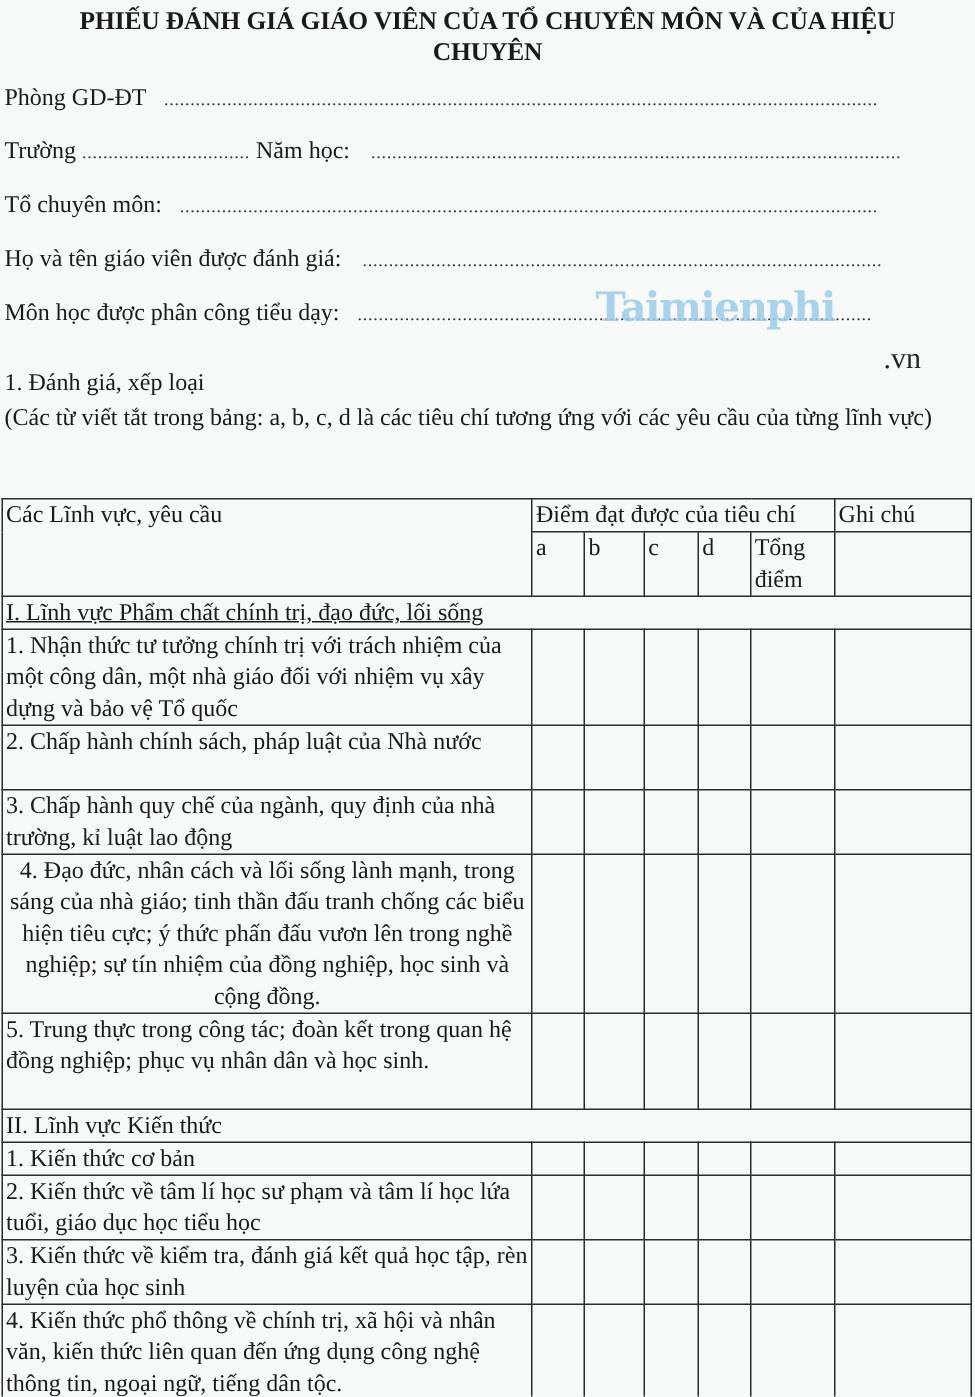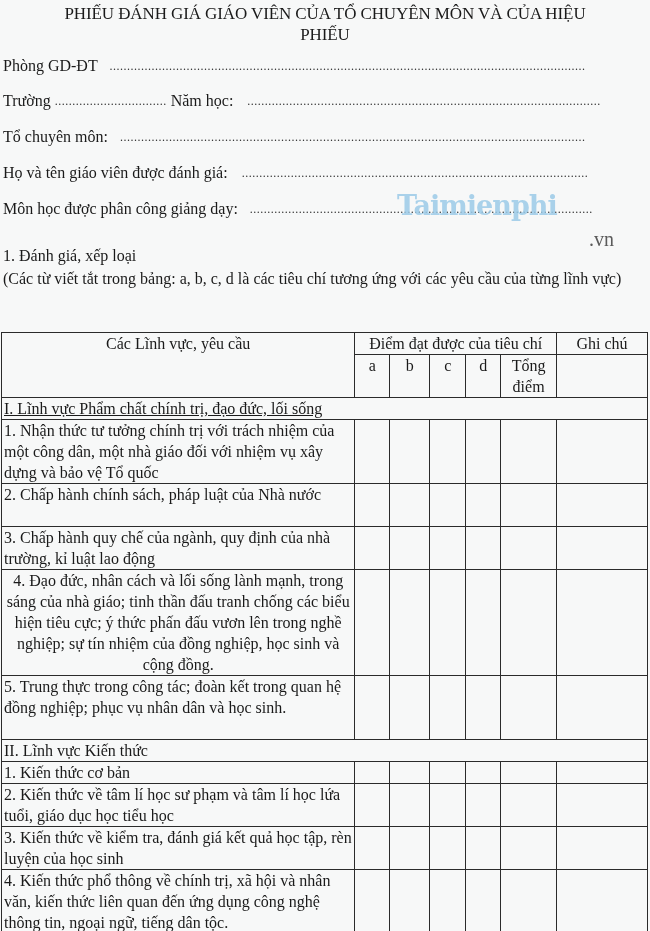--- a/index.html
+++ b/index.html
@@ -5,21 +5,21 @@
   html, body { margin: 0; padding: 0; }
   body {
     width: 650px; height: 931px; overflow: hidden;
     background: #f7f8f8;
     font-family: "Liberation Serif", "DejaVu Serif", serif;
     color: #1a1a1a;
     position: relative;
   }
   .title {
     position: absolute; left: 0; top: 3px; width: 650px;
-    text-align: center; font-weight: normal; font-size: 17px; line-height: 21px;
+    text-align: center; font-weight: bold; font-size: 17px; line-height: 21px;
     letter-spacing: -0.1px;
   }
   .field {
     position: absolute; left: 3px; font-size: 16px; line-height: 20px;
     white-space: nowrap;
   }
   .dots {
     display: inline-block; overflow: hidden; vertical-align: bottom;
     letter-spacing: 0.5px; font-size: 12px; color: #333;
   }
@@ -27,39 +27,39 @@
     position: absolute; left: 3px; width: 645px; font-size: 16px; line-height: 24px;
   }
   .watermark {
     position: absolute; left: 397px; top: 190px; pointer-events: none;
     color: #9ccbe8; opacity: 0.85;
   }
   .watermark .wm-main {
     font-family: "DejaVu Serif", serif; font-size: 27px; font-weight: bold; letter-spacing: -1px;
   }
   .watermark .wm-vn {
-    position: absolute; left: 192px; top: 38px; font-size: 20px; color: #404040;
+    position: absolute; left: 192px; top: 38px; font-size: 20px; color: #000000;
   }
   table.grid {
     position: absolute; left: 1px; top: 332px;
     border-collapse: collapse; width: 647px;
     font-size: 16px; line-height: 21px;
   }
   table.grid td {
     border: 1.5px solid #2b2b2b; padding: 0 2px; vertical-align: top;
   }
-  td.center { text-align: center; }
+  td.center { }
   td.section { padding-left: 1px; }
 </style>
 </head>
 <body>
 
 <div class="title">
   <div>PHIẾU ĐÁNH GIÁ GIÁO VIÊN CỦA TỔ CHUYÊN MÔN VÀ CỦA HIỆU</div>
-  <div>PHIẾU</div>
+  <div>CHUYÊN</div>
 </div>
 
 <div class="field" style="top:56px;">
   <span>Phòng GD-ĐT</span>
   <span class="dots" style="width:502px;margin-left:8px;">........................................................................................................................................</span>
 </div>
 
 <div class="field" style="top:91px;">
   <span>Trường</span>
   <span class="dots" style="width:112px;">..................................</span>
@@ -71,21 +71,21 @@
   <span>Tổ chuyên môn:</span>
   <span class="dots" style="width:490px;margin-left:8px;">.....................................................................................................................................</span>
 </div>
 
 <div class="field" style="top:163px;">
   <span>Họ và tên giáo viên được đánh giá:</span>
   <span class="dots" style="width:356px;margin-left:10px;">...................................................................................................</span>
 </div>
 
 <div class="field" style="top:199px;">
-  <span>Môn học được phân công giảng dạy:</span>
+  <span>Môn học được phân công tiểu dạy:</span>
   <span class="dots" style="width:352px;margin-left:8px;">..................................................................................................</span>
 </div>
 
 <div class="watermark">
   <span class="wm-main">Taimienphi</span>
   <span class="wm-vn">.vn</span>
 </div>
 
 <div class="para" style="top:244px;">1. Đánh giá, xếp loại</div>
 <div class="para" style="top:267px;">(Các từ viết tắt trong bảng: a, b, c, d là các tiêu chí tương ứng với các yêu cầu của từng lĩnh vực)</div>

